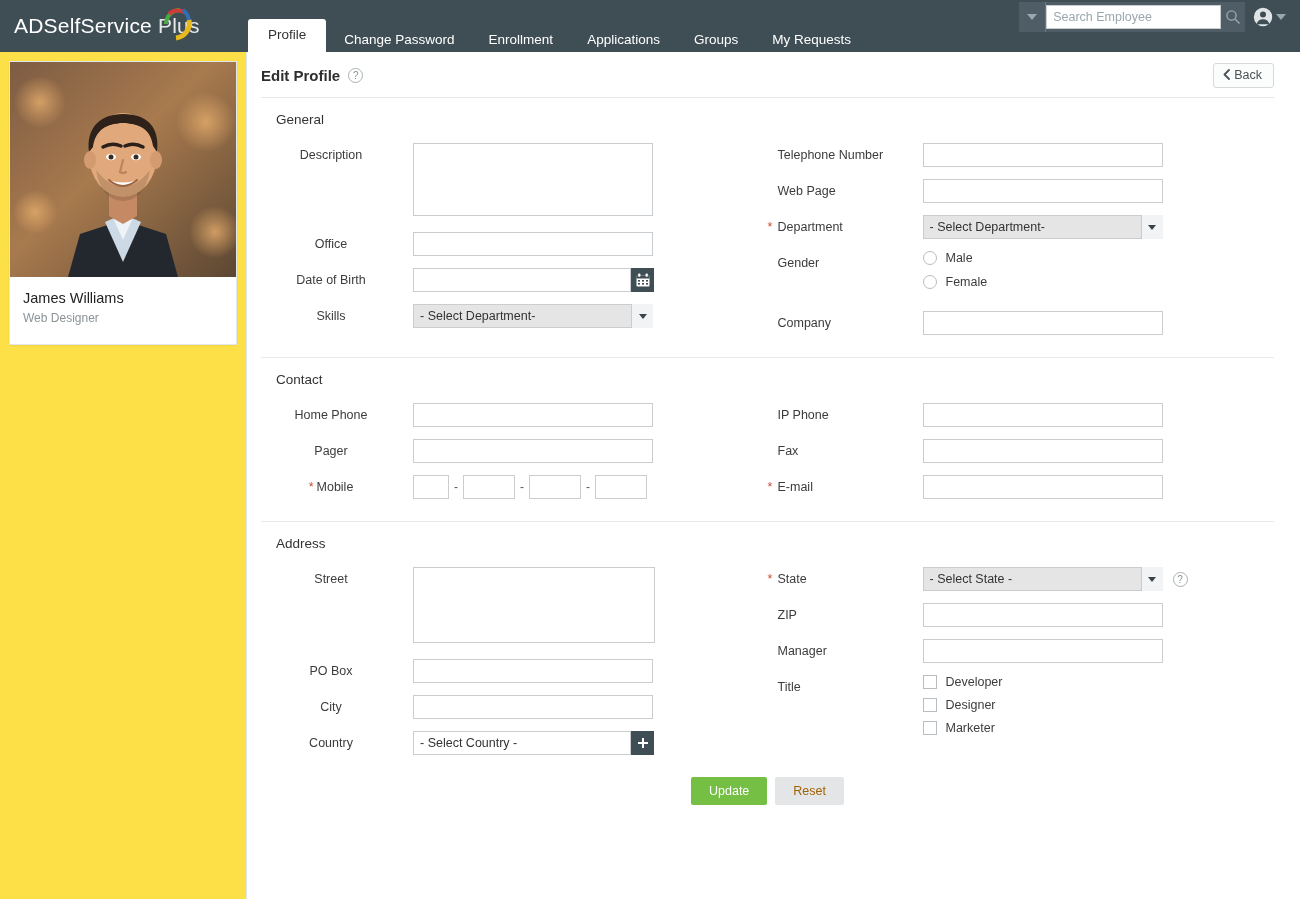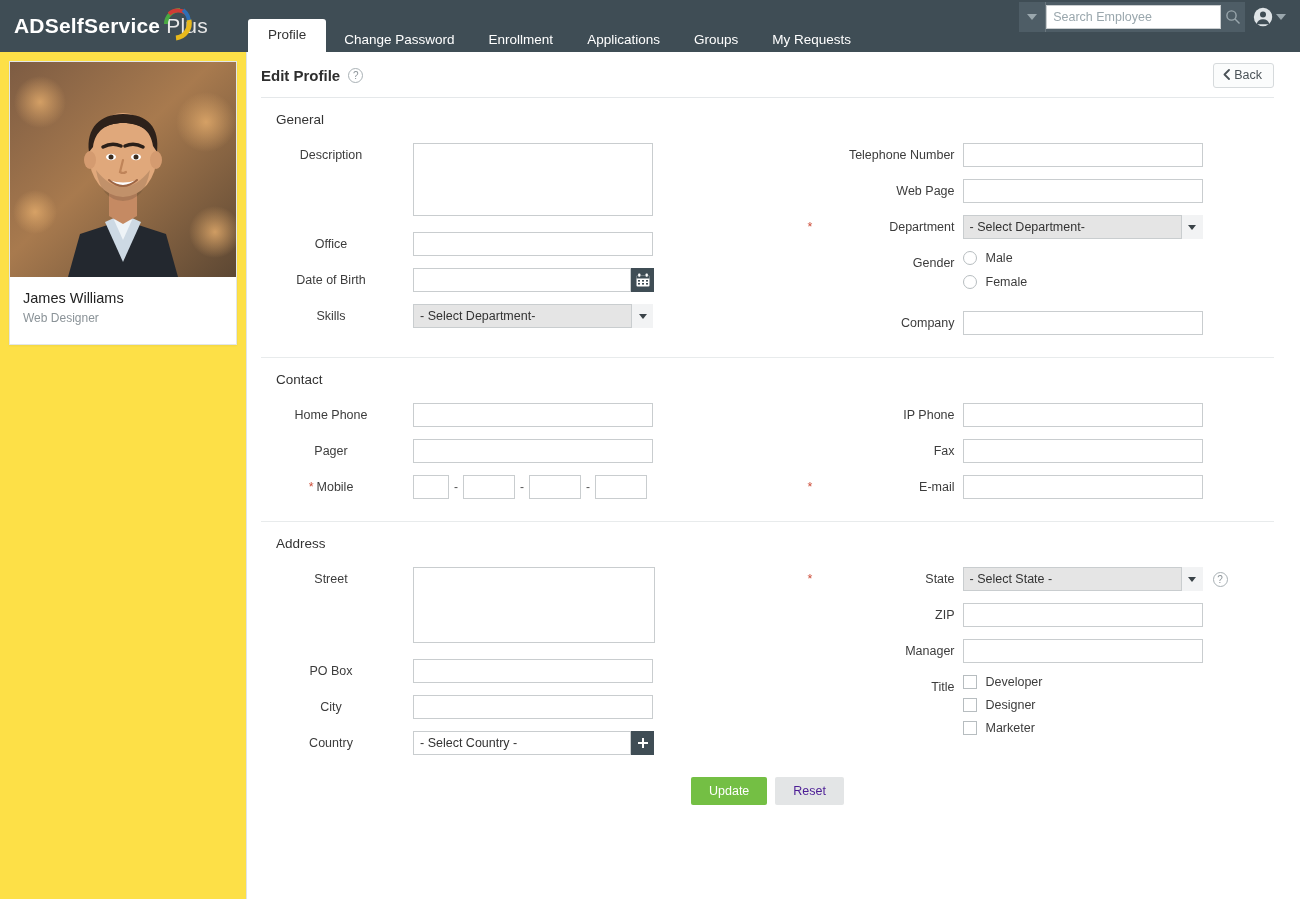--- a/index.html
+++ b/index.html
@@ -21,21 +21,21 @@
   .logo-wrap {
     width: 248px; height: 52px;
     display: flex; align-items: center;
     padding-left: 14px;
     position: relative;
   }
   .logo-text {
     font-size: 21px; color: #ffffff; letter-spacing: .2px;
     white-space: nowrap;
   }
-  .logo-text .bold { font-weight: bold; }
+  .logo-text .bold { font-weight: normal; }
   .logo-text .light { font-weight: normal; color: #e8e8e8; }
   .logo-arc { position: absolute; left: 160px; top: 4px; }
 
   .tabs { display: flex; align-items: flex-end; height: 52px; flex: 1; }
   .tab {
     padding: 7px 16px 4px 16px;
     font-size: 13.5px; color: #ffffff;
     cursor: pointer; white-space: nowrap;
     line-height: 16px;
     margin-right: 2px;
@@ -148,21 +148,21 @@
   .col { width: 50%; }
 
   .row { display: flex; align-items: flex-start; margin-bottom: 12px; }
   .row.last { margin-bottom: 0; }
   .lbl {
     width: 152px; text-align: center;
     font-size: 12.5px; color: #3c3c3c;
     padding-right: 12px; padding-top: 5px;
     position: relative;
   }
-  .col.right .lbl { width: 155px; text-align: right; padding-left: 10px; padding-right: 8px; margin-left: 40px; }
+  .col.right .lbl { width: 155px; text-align: left; padding-left: 10px; padding-right: 0; }
   .req { color: #cc4b37; margin-right: 3px; }
   .col.right .lbl .req { position: absolute; left: 0; }
 
   .fld { }
   input[type=text], textarea, .fakefield {
     border: 1px solid #c9cdcf;
     background: #ffffff;
     font-size: 12.5px; color: #333;
     font-family: "Liberation Sans", sans-serif;
     outline: none;
@@ -240,21 +240,21 @@
   .actions {
     display: flex; justify-content: center; gap: 8px;
     padding-top: 22px;
   }
   .btn {
     font-size: 12.5px; padding: 7px 18px;
     border: 0; cursor: pointer; border-radius: 2px;
     font-family: "Liberation Sans", sans-serif;
   }
   .btn-primary { background: #74bf44; color: #ffffff; }
-  .btn-secondary { background: #e3e5e6; color: #4c1d95; }
+  .btn-secondary { background: #e3e5e6; color: #a16207; }
 </style>
 </head>
 <body>
 
 <div class="topbar">
   <div class="logo-wrap">
     <div class="logo-text">
       <span class="bold">ADSelfService</span><span class="light">&nbsp;</span><span class="light">Plus</span>
     </div>
     <svg class="logo-arc" width="34" height="40" viewBox="0 0 34 40">

